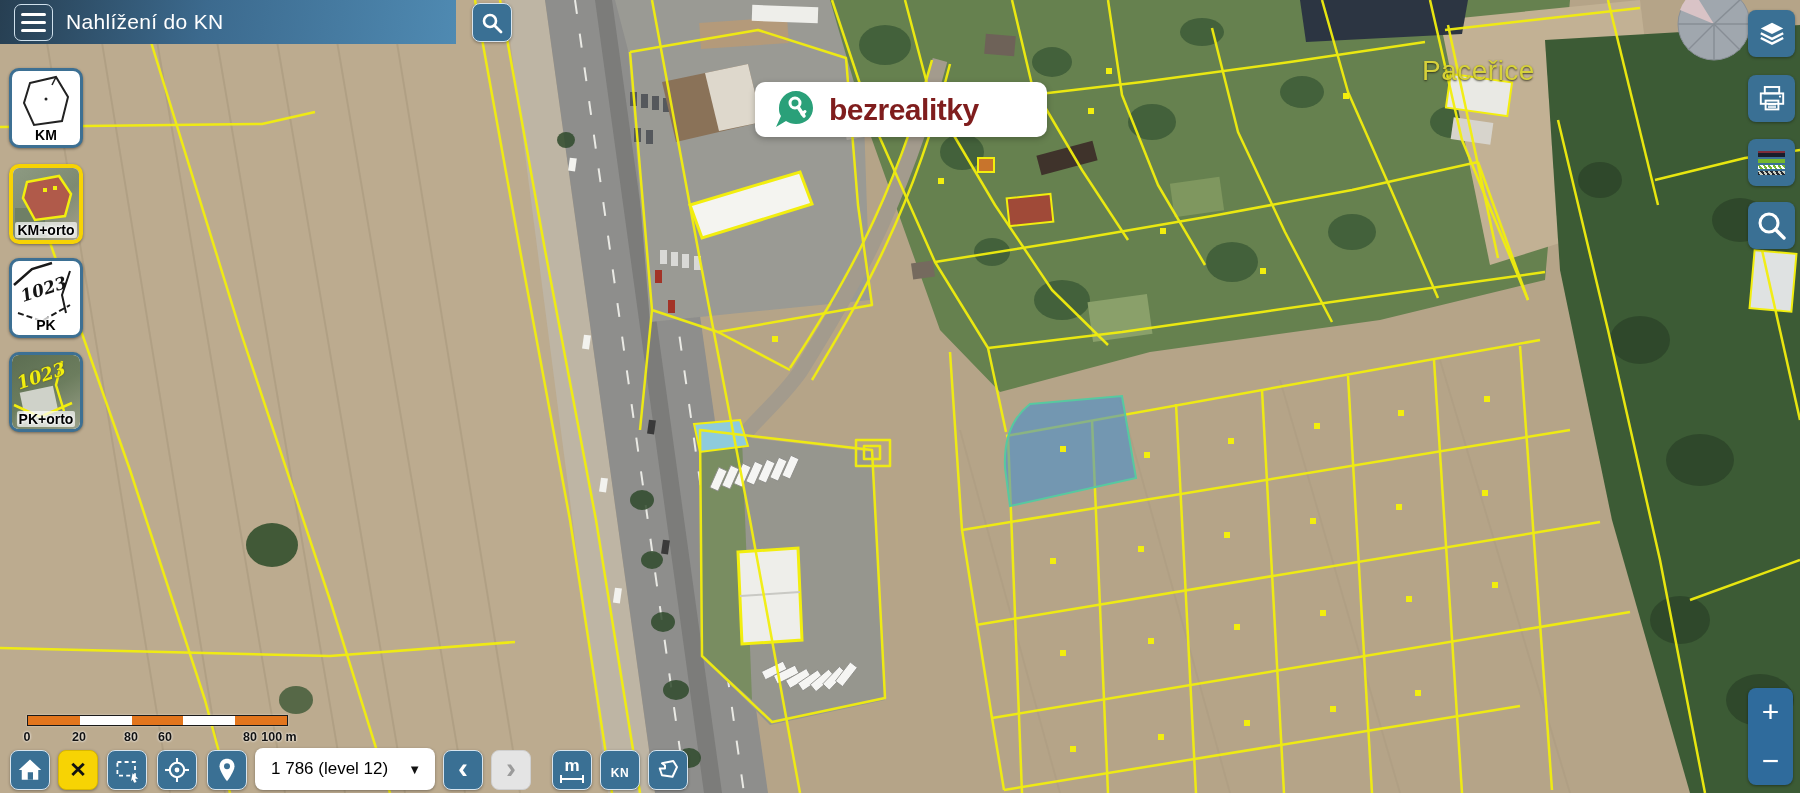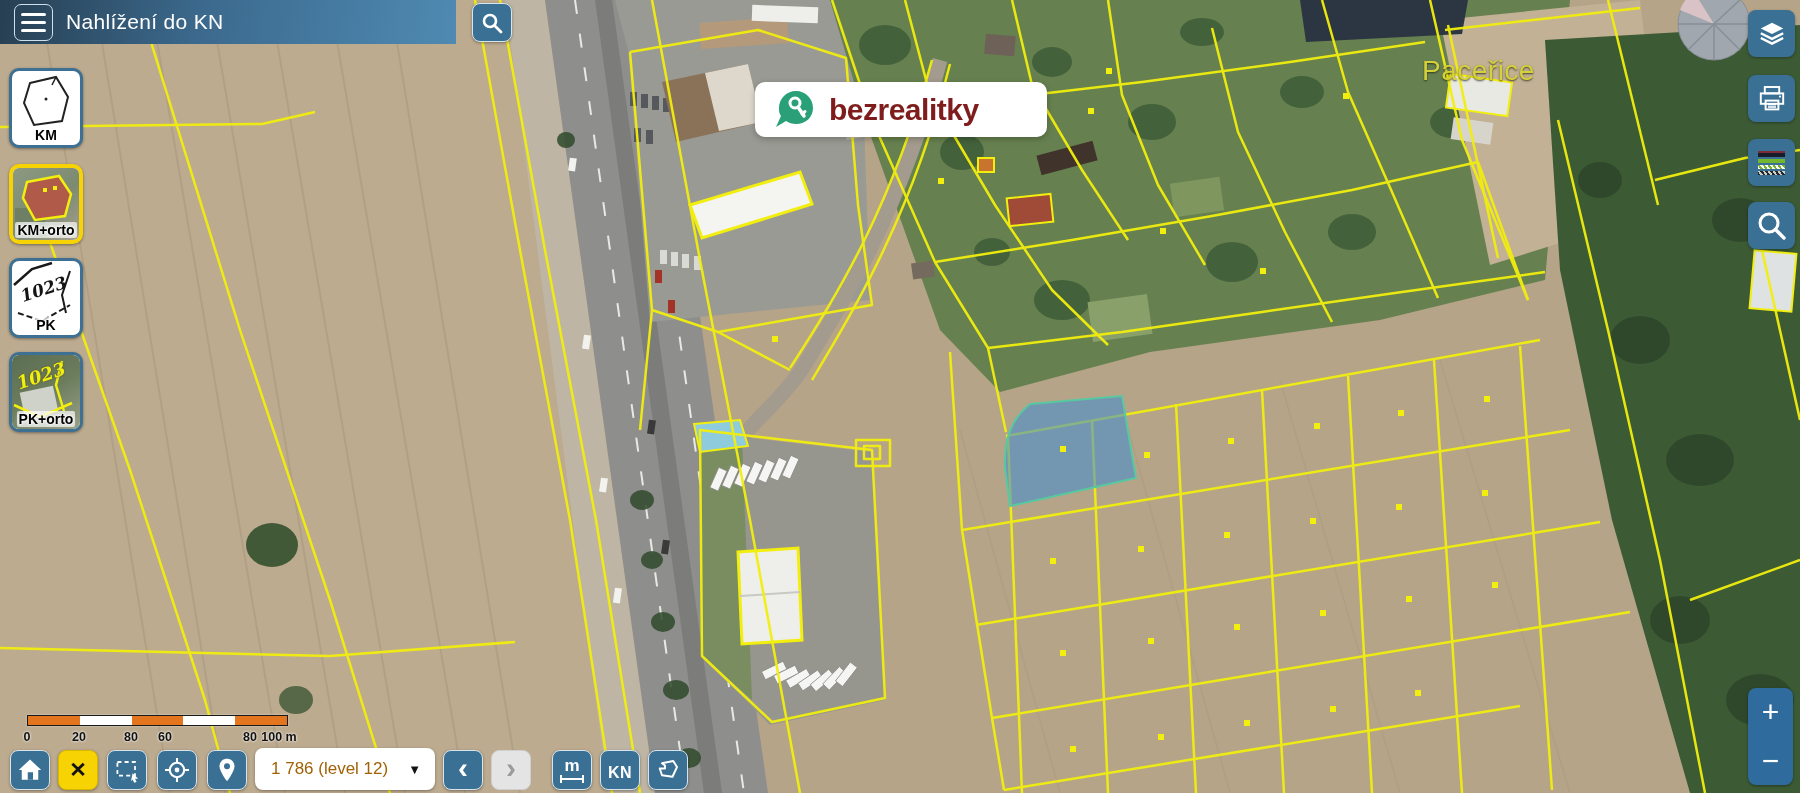--- a/index.html
+++ b/index.html
@@ -68,28 +68,28 @@
   .scalebar i:nth-child(even){background:#fff;}
   .scale-label{top:730px; transform:translateX(-50%); font-size:12.5px; font-weight:bold; color:#111;
     text-shadow:0 0 2px rgba(255,255,255,.9),0 0 3px rgba(255,255,255,.7); white-space:nowrap;}
 
   
   .bbtn{width:40px; height:40px; top:750px; border-radius:8px;}
   .bbtn.yellow{background:var(--active_yellow); border:1px solid #d8b700;}
   .x-glyph{font-size:21px; font-weight:bold; color:#111;}
   .zoom-select{left:255px; top:748px; width:180px; height:42px; background:#fff; border-radius:8px;
     display:flex; align-items:center; padding:0 14px 0 16px; cursor:pointer; box-shadow:0 1px 3px rgba(0,0,0,.35);}
-  .zoom-select .val{font-size:17px; color:#a16207; flex:1; white-space:nowrap;}
+  .zoom-select .val{font-size:17px; color:#000000; flex:1; white-space:nowrap;}
   .zoom-select .caret{font-size:13px; color:#111;}
   .nav-chevron{font-size:30px; font-weight:bold; color:#fff; line-height:1; margin-top:-5px;}
   .bbtn.disabled{background:#e4e4e4; border:1px solid #cfcfcf; box-shadow:none; cursor:default;}
   .bbtn.disabled .nav-chevron{color:#9b9b9b;}
   .m-wrap{display:flex; flex-direction:column; align-items:center; line-height:1;}
   .m-label{color:#fff; font-weight:bold; font-size:17px;}
-  .kn-label{color:#fff; font-weight:bold; font-size:16px; letter-spacing:.5px;margin-top:6px;}
+  .kn-label{color:#fff; font-weight:bold; font-size:12px; letter-spacing:.5px;margin-top:6px;}
 
   
   .zoomctl{left:1748px; top:688px; width:45px; height:97px; background:#2f6b9c; border-radius:8px;
     display:flex; flex-direction:column; box-shadow:0 1px 3px rgba(0,0,0,.4);}
   .zoomctl div{flex:1; display:flex; align-items:center; justify-content:center;
     color:#fff; font-size:30px; cursor:pointer;}
 </style>
 </head>
 <body>
 

